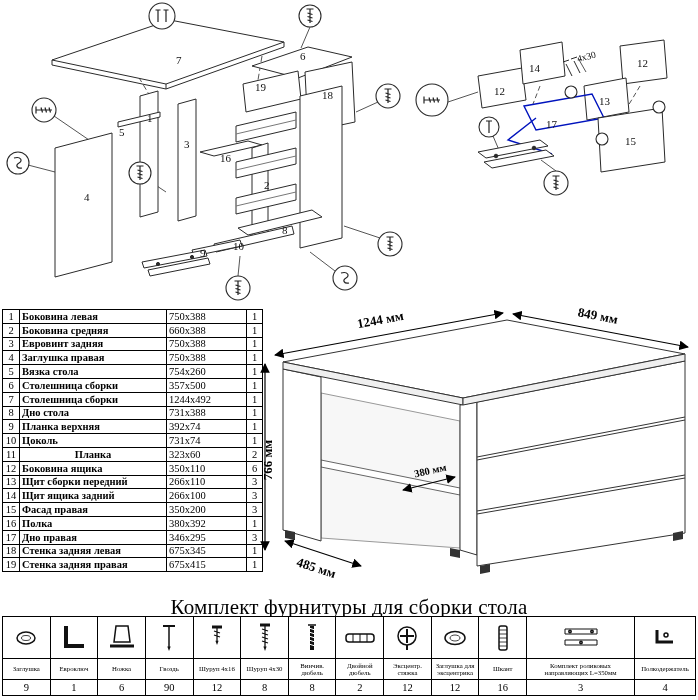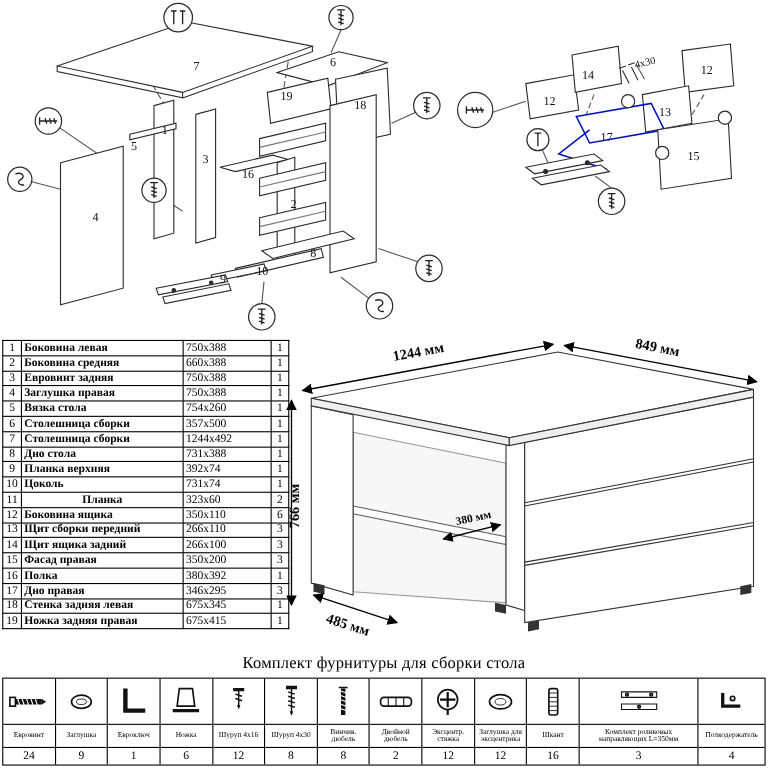--- a/index.html
+++ b/index.html
@@ -24,21 +24,21 @@
     padding:0 2px; height:13.8px; white-space:nowrap;
   }
   #parts td.c-num { width:17px; text-align:center; }
   #parts td.c-name { width:147px; text-align:left;font-weight:bold; }
   #parts td.c-size { width:80px; text-align:left; }
   #parts td.c-qty { width:16px; text-align:center; }
   #parts td.center { text-align:center; }
 
   .hw-title {
     position:absolute; top:595px; left:0; width:100%;
-    text-align:center; font-size:15px; letter-spacing:.2px;
+    text-align:center; font-size:21px; letter-spacing:.2px;
   }
   .hw {
     position:absolute; left:2px; top:616px; width:694px;
     display:flex; border:1px solid #000; background:#fff;
   }
   .hw-col { flex:1 1 44px; display:flex; flex-direction:column; border-right:1px solid #000; min-width:0; }
   .hw-col:last-child { border-right:none; }
   .hw-col.wide { flex:0 0 108px; }
   .hw-col.semi { flex:0 0 60px; }
   .hw-icon { height:42px; display:flex; align-items:center; justify-content:center; border-bottom:1px solid #000; }
@@ -317,21 +317,21 @@
           <td class="c-qty">3</td>
         </tr>
         <tr>
           <td class="c-num">18</td>
           <td class="c-name">Стенка задняя левая</td>
           <td class="c-size">675x345</td>
           <td class="c-qty">1</td>
         </tr>
         <tr>
           <td class="c-num">19</td>
-          <td class="c-name">Ножка задняя правая</td>
+          <td class="c-name">Стенка задняя правая</td>
           <td class="c-size">675x415</td>
           <td class="c-qty">1</td>
         </tr>
       </tbody>
   </table>
 
   <svg id="desk-svg" width="443" height="300" viewBox="0 0 443 300">
     <defs>
       <marker id="ah" viewBox="0 0 10 10" refX="9" refY="5" markerWidth="8" markerHeight="8" orient="auto-start-reverse">
         <path d="M0,0 L10,5 L0,10 Z" fill="#000"></path>
@@ -366,32 +366,20 @@
     <text class="dim" x="17" y="162" text-anchor="middle" transform="rotate(-90 17 162)">766 мм</text>
     <text class="dim-sm" x="176" y="176" text-anchor="middle" transform="rotate(-12 176 176)">380 мм</text>
     <text class="dim" x="60" y="274" text-anchor="middle" transform="rotate(18 60 274)">485 мм</text>
   </svg>
 
   <div class="hw-title">Комплект фурнитуры для сборки стола</div>
   <div class="hw">
       <div class="hw-col">
         <div class="hw-icon">
           <svg width="40" height="40" viewBox="0 0 40 40" stroke="#111" fill="none" stroke-width="1.5">
-            <rect x="3" y="16" width="5" height="8"></rect>
-            <line x1="8" y1="20" x2="32" y2="20" stroke-width="5"></line>
-            <path d="M10,17 L12,23 M14,17 L16,23 M18,17 L20,23 M22,17 L24,23 M26,17 L28,23" stroke-width="1" stroke="#fff"></path>
-            <path d="M32,17.5 L36,20 L32,22.5 Z" fill="#111" stroke="none"></path>
-          </svg>
-        </div>
-        <div class="hw-name">Евровинт</div>
-        <div class="hw-qty">24</div>
-      </div>
-      <div class="hw-col">
-        <div class="hw-icon">
-          <svg width="40" height="40" viewBox="0 0 40 40" stroke="#111" fill="none" stroke-width="1.5">
             <ellipse cx="20" cy="20" rx="9" ry="6"></ellipse>
             <ellipse cx="20" cy="20" rx="4.5" ry="2.5" stroke-width="0.8"></ellipse>
           </svg>
         </div>
         <div class="hw-name">Заглушка</div>
         <div class="hw-qty">9</div>
       </div>
       <div class="hw-col">
         <div class="hw-icon">
           <svg width="40" height="40" viewBox="0 0 40 40" stroke="#111" fill="none" stroke-width="1.5">
@@ -403,20 +391,31 @@
       </div>
       <div class="hw-col">
         <div class="hw-icon">
           <svg width="40" height="40" viewBox="0 0 40 40" stroke="#111" fill="none" stroke-width="1.5">
             <path d="M14,8 L26,8 L28,24 L12,24 Z"></path>
             <line x1="8" y1="28" x2="32" y2="28" stroke-width="3"></line>
           </svg>
         </div>
         <div class="hw-name">Ножка</div>
         <div class="hw-qty">6</div>
+      </div>
+      <div class="hw-col">
+        <div class="hw-icon">
+          <svg width="40" height="40" viewBox="0 0 40 40" stroke="#111" fill="none" stroke-width="1.5">
+            <line x1="20" y1="9" x2="20" y2="30"></line>
+            <line x1="14" y1="8" x2="26" y2="8" stroke-width="2"></line>
+            <path d="M20,33 L18.3,28.5 L21.7,28.5 Z" fill="#111" stroke="none"></path>
+          </svg>
+        </div>
+        <div class="hw-name">Гвоздь</div>
+        <div class="hw-qty">90</div>
       </div>
       <div class="hw-col">
         <div class="hw-icon">
           <svg width="40" height="40" viewBox="0 0 40 40" stroke="#111" fill="none" stroke-width="1.5">
             <line x1="15" y1="9" x2="25" y2="9" stroke-width="3"></line>
             <path d="M20,10 L20,23 M17,13 L23,15 M17,17 L23,19" stroke-width="1.3"></path>
             <path d="M20,27 L18.4,22.8 L21.6,22.8 Z" fill="#111" stroke="none"></path>
           </svg>
         </div>
         <div class="hw-name">Шуруп 4х16</div>

